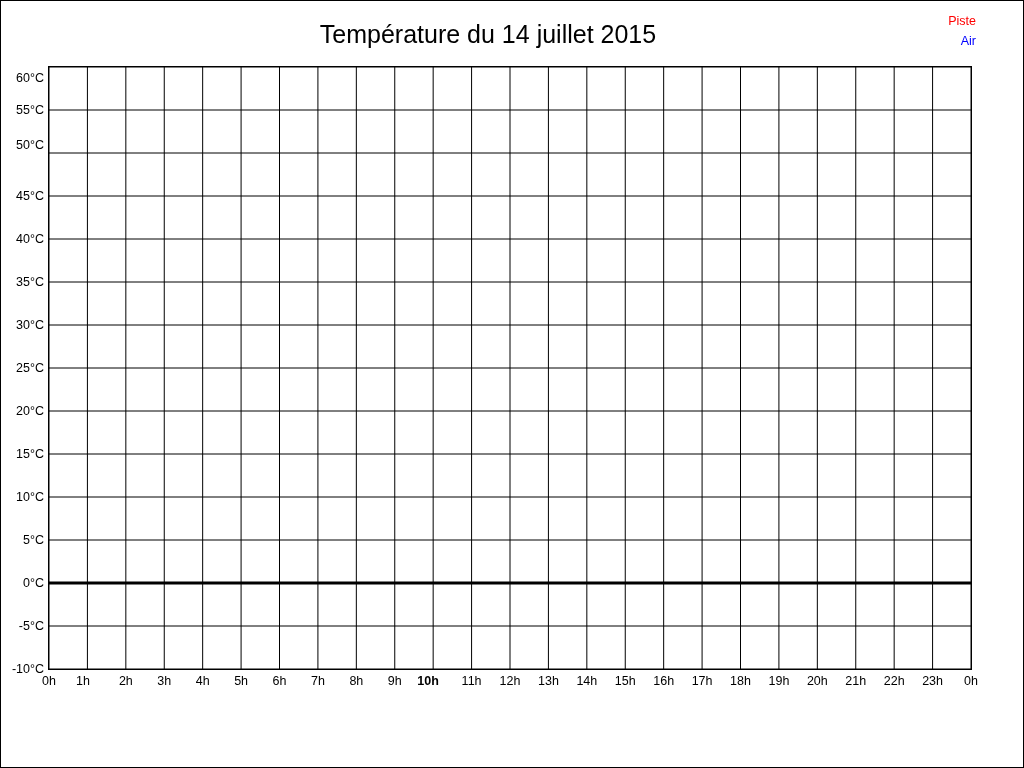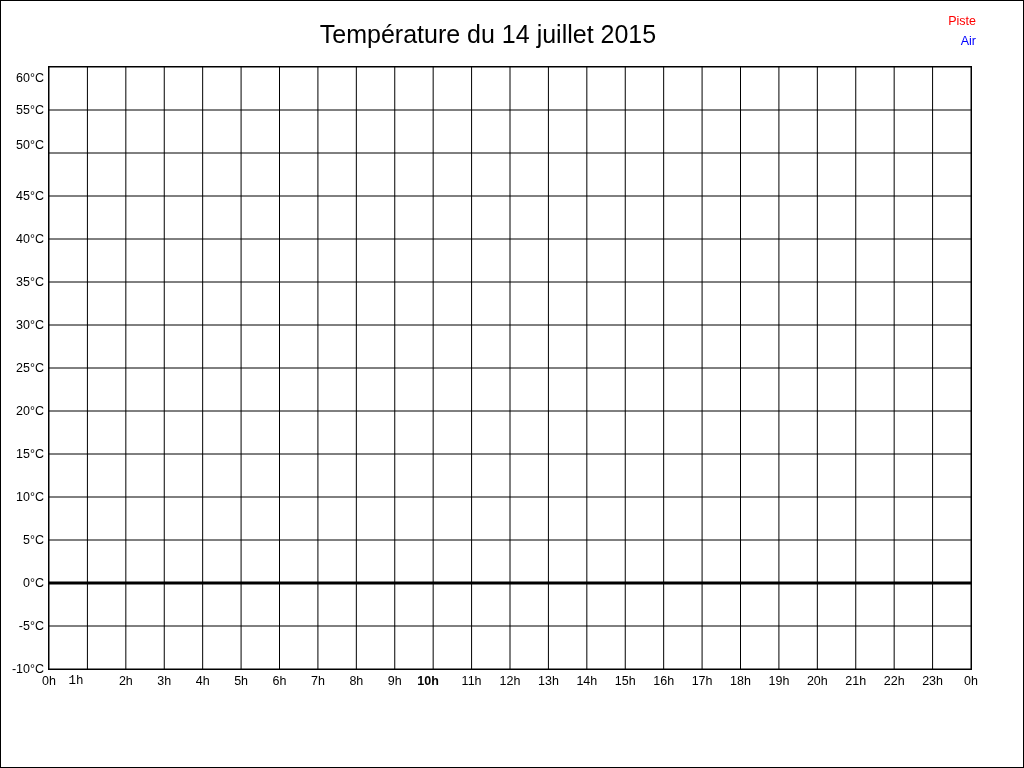--- a/index.html
+++ b/index.html
@@ -169,21 +169,21 @@
       <line x1="768.3333333333334" x2="768.3333333333334" y1="0" y2="602" stroke="#000000" stroke-width="1" vector-effect="non-scaling-stroke"></line>
       <line x1="806.75" x2="806.75" y1="0" y2="602" stroke="#000000" stroke-width="1" vector-effect="non-scaling-stroke"></line>
       <line x1="845.1666666666666" x2="845.1666666666666" y1="0" y2="602" stroke="#000000" stroke-width="1" vector-effect="non-scaling-stroke"></line>
       <line x1="883.5833333333334" x2="883.5833333333334" y1="0" y2="602" stroke="#000000" stroke-width="1" vector-effect="non-scaling-stroke"></line>
       <line x1="922" x2="922" y1="0" y2="602" stroke="#000000" stroke-width="1" vector-effect="non-scaling-stroke"></line>
     </svg>
 </div>
 
 <div id="x-labels">
     <div class="xlabel" style="left: 1px;">0h</div>
-    <div class="xlabel" style="left: 28px; font-family: Liberation Mono, monospace;">1h</div>
+    <div class="xlabel" style="left: 35px;">1h</div>
     <div class="xlabel" style="left: 77.8333px;">2h</div>
     <div class="xlabel" style="left: 116.25px;">3h</div>
     <div class="xlabel" style="left: 154.667px;">4h</div>
     <div class="xlabel" style="left: 193.083px;">5h</div>
     <div class="xlabel" style="left: 231.5px;">6h</div>
     <div class="xlabel" style="left: 269.917px;">7h</div>
     <div class="xlabel" style="left: 308.333px;">8h</div>
     <div class="xlabel" style="left: 346.75px;">9h</div>
     <div class="xlabel" style="left: 380px; font-weight: bold;">10h</div>
     <div class="xlabel" style="left: 423.583px;">11h</div>

